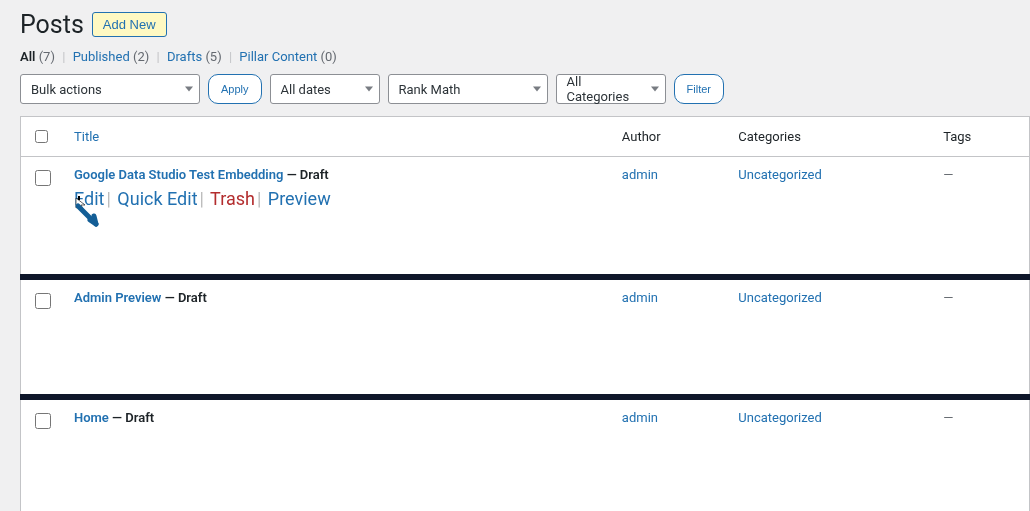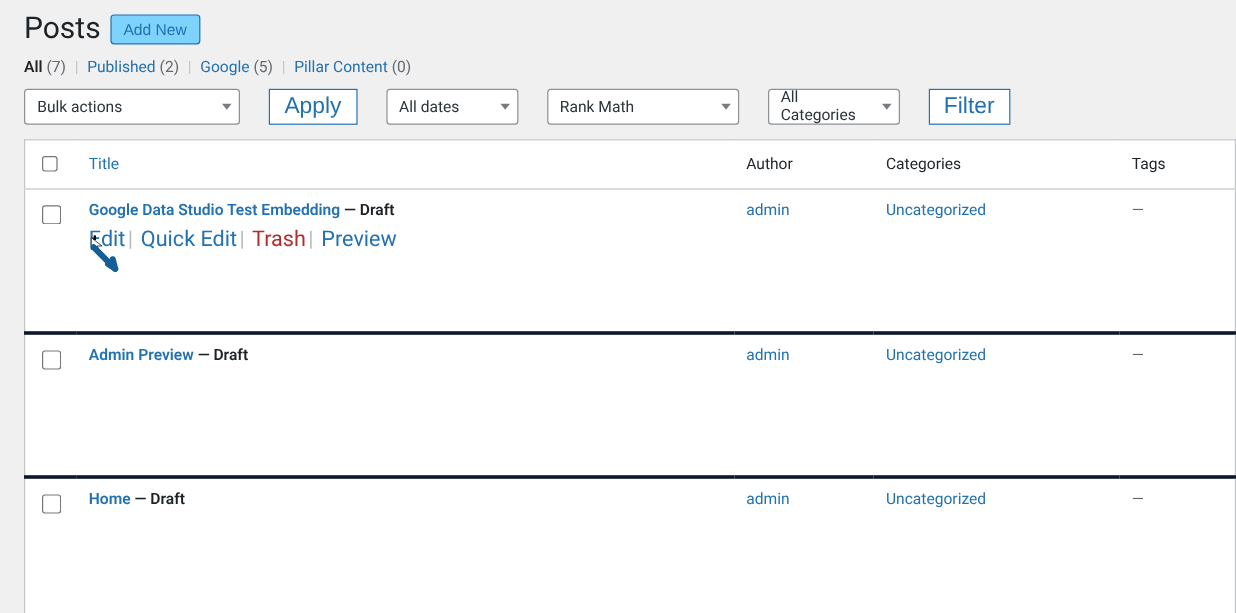--- a/index.html
+++ b/index.html
@@ -17,32 +17,32 @@
   .heading-row { display: flex; align-items: center; margin-bottom: 10px; }
   h1 {
     font-size: 25px;
     font-weight: 400;
     margin: 0 8px 0 0;
     color: #1d2327;
   }
   .add-new-btn {
     border: 1px solid #2271b1;
     color: #2271b1;
-    background: #7dd3fc;
+    background: #fef9c3;
     padding: 4px 10px;
     font-size: 13px;
     border-radius: 3px;
     cursor: pointer;
   }
   .subsubsub { margin: 0 0 10px 0; font-size: 13px; }
   .subsubsub a { text-decoration: none; color: #2271b1; }
   .subsubsub .current { color: #1d2327; font-weight: 600; }
   .subsubsub .count { color: #646970; font-weight: 400; }
   .subsubsub .sep { color: #c3c4c7; margin: 0 4px; }
-  .tablenav { display: flex; gap: 24px; margin-bottom: 12px; }
+  .tablenav { display: flex; gap: 8px; margin-bottom: 12px; }
   .select {
     height: 30px;
     border: 1px solid #8c8f94;
     border-radius: 3px;
     background: #fff;
     padding: 0 24px 0 10px;
     font-size: 13px;
     color: #2c3338;
     position: relative;
     display: flex;
@@ -59,43 +59,43 @@
     border-left: 4px solid transparent;
     border-right: 4px solid transparent;
     border-top: 5px solid #787c82;
   }
   .btn-secondary {
     height: 30px;
     border: 1px solid #2271b1;
     color: #2271b1;
     background: #fff;
     padding: 0 12px;
-    border-radius: 0;
-    font-size: 19px;
+    border-radius: 10px;
+    font-size: 11px;
     cursor: pointer;
   }
   table.posts {
     width: 100%;
     background: #fff;
     border: 1px solid #c3c4c7;
     border-collapse: collapse;
   }
   table.posts thead th {
     text-align: left;
     font-weight: 400;
     color: #2271b1;
     padding: 10px;
     border-bottom: 1px solid #c3c4c7;
     font-size: 13px;
   }
   table.posts thead th.cb { width: 32px; }
   table.posts thead th.black { color: #1d2327; margin-top: 46px; }
   table.posts td {
     padding: 10px;
-    border-bottom: 3px solid #0f172a;
+    border-bottom: 6px solid #0f172a;
     vertical-align: top;
     font-size: 13px;
   }
   table.posts tbody tr { height: 120px; }
   table.posts a { color: #2271b1; text-decoration: none; }
   .row-title { font-weight: 600; }
   .post-state { color: #1d2327; font-weight: 600; }
   .row-actions { margin-top: 6px; font-size: 18px; }
   .row-actions .sep { color: #bbb; margin: 0 2px; }
   .row-actions .trash { color: #b32d2e; }
@@ -119,21 +119,21 @@
   <div class="heading-row">
     <h1>Posts</h1>
     <button class="add-new-btn">Add New</button>
   </div>
 
   <div class="subsubsub">
     <a href="#" class="current"><span>All</span> <span class="count">(7)</span></a>
     <span class="sep">|</span>
     <a href="#"><span>Published</span> <span class="count">(2)</span></a>
     <span class="sep">|</span>
-    <a href="#"><span>Google</span> <span class="count">(5)</span></a>
+    <a href="#"><span>Drafts</span> <span class="count">(5)</span></a>
     <span class="sep">|</span>
     <a href="#"><span>Pillar Content</span> <span class="count">(0)</span></a>
   </div>
 
   <div class="tablenav">
     <div class="select bulk">
         <span>Bulk actions</span>
         <span class="caret"></span>
       </div>
     <button class="btn-secondary">Apply</button>

